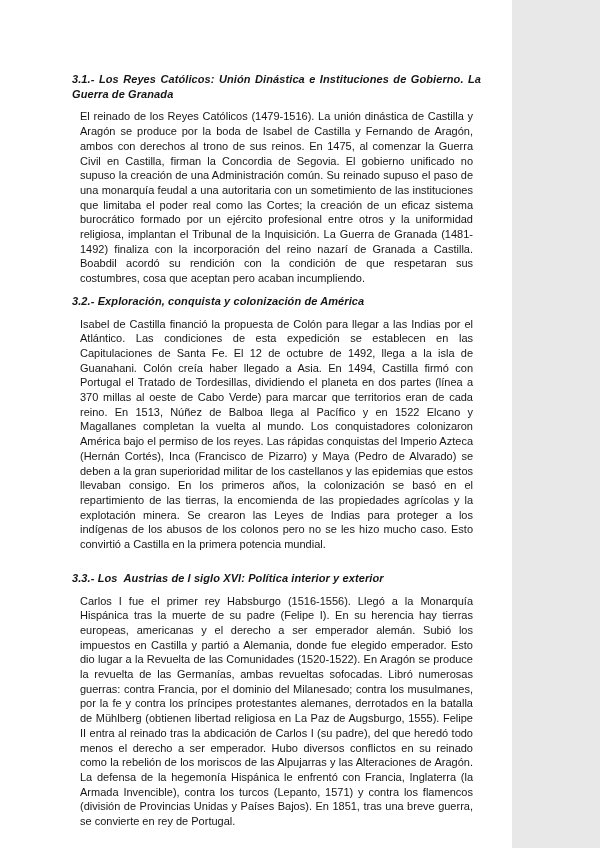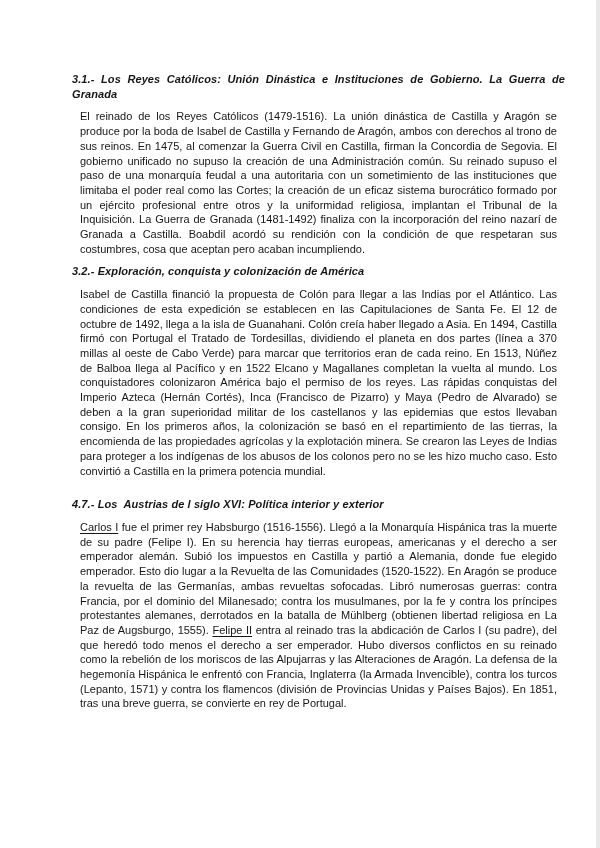--- a/index.html
+++ b/index.html
@@ -1,21 +1,21 @@
 <!DOCTYPE html>
 <html><head>
 <meta charset="utf-8">
 <style>
   html, body {
     margin: 0;
     padding: 0;
     background: #e8e8e8;
   }
   .page {
-    width: 596px;
+    width: 512px;
     height: 848px;
     margin: 0;
     position: relative;
     overflow: hidden;
     background: #ffffff;
     font-family: "Liberation Sans", "DejaVu Sans", sans-serif;
     font-size: 11px;
     line-height: 14.7px;
     color: #161616;
     -webkit-font-smoothing: antialiased;
@@ -34,21 +34,20 @@
     letter-spacing: 0.1px;
   }
   .heading-1 { margin-top: 72px; }
   .heading-2 { margin-top: 3px; }
   .heading-3 { margin-top: 19px; }
   .para {
     margin: 8px;
     text-align: justify;
   }
   .para .u {
-    text-decoration: underline;
     text-underline-offset: 2px;
     text-decoration-thickness: 1px;
   }
 </style>
 </head>
 <body>
 
 <div class="page" style="background: rgb(255, 255, 255); color: rgb(22, 22, 22);">
   <div class="content">
 
@@ -56,18 +55,18 @@
       <h3 class="heading heading-1">3.1.- Los Reyes Católicos: Unión Dinástica e Instituciones de Gobierno. La Guerra de Granada</h3>
       <p class="para"><span>El reinado de los Reyes Católicos (1479-1516). La unión dinástica de Castilla y Aragón se produce por la boda de Isabel de Castilla y Fernando de Aragón, ambos con derechos al trono de sus reinos. En 1475, al comenzar la Guerra Civil en Castilla, firman la Concordia de Segovia. El gobierno unificado no supuso la creación de una Administración común. Su reinado supuso el paso de una monarquía feudal a una autoritaria con un sometimiento de las instituciones que limitaba el poder real como las Cortes; la creación de un eficaz sistema burocrático formado por un ejército profesional entre otros y la uniformidad religiosa, implantan el Tribunal de la Inquisición. La Guerra de Granada (1481-1492) finaliza con la incorporación del reino nazarí de Granada a Castilla. Boabdil acordó su rendición con la condición de que respetaran sus costumbres, cosa que aceptan pero acaban incumpliendo.</span></p>
     </section>
 
     <section>
       <h3 class="heading heading-2">3.2.- Exploración, conquista y colonización de América</h3>
       <p class="para"><span>Isabel de Castilla financió la propuesta de Colón para llegar a las Indias por el Atlántico. Las condiciones de esta expedición se establecen en las Capitulaciones de Santa Fe. El 12 de octubre de 1492, llega a la isla de Guanahani. Colón creía haber llegado a Asia. En 1494, Castilla firmó con Portugal el Tratado de Tordesillas, dividiendo el planeta en dos partes (línea a 370 millas al oeste de Cabo Verde) para marcar que territorios eran de cada reino. En 1513, Núñez de Balboa llega al Pacífico y en 1522 Elcano y Magallanes completan la vuelta al mundo. Los conquistadores colonizaron América bajo el permiso de los reyes. Las rápidas conquistas del Imperio Azteca (Hernán Cortés), Inca (Francisco de Pizarro) y Maya (Pedro de Alvarado) se deben a la gran superioridad militar de los castellanos y las epidemias que estos llevaban consigo. En los primeros años, la colonización se basó en el repartimiento de las tierras, la encomienda de las propiedades agrícolas y la explotación minera. Se crearon las Leyes de Indias para proteger a los indígenas de los abusos de los colonos pero no se les hizo mucho caso. Esto convirtió a Castilla en la primera potencia mundial.</span></p>
     </section>
 
     <section>
-      <h3 class="heading heading-3">4.7.- Los  Austrias de l siglo XVI: Política interior y exterior</h3>
+      <h3 class="heading heading-3">3.3.- Los  Austrias de l siglo XVI: Política interior y exterior</h3>
       <p class="para"><span class="u">Carlos I</span><span> fue el primer rey Habsburgo (1516-1556). Llegó a la Monarquía Hispánica tras la muerte de su padre (Felipe I). En su herencia hay tierras europeas, americanas y el derecho a ser emperador alemán. Subió los impuestos en Castilla y partió a Alemania, donde fue elegido emperador. Esto dio lugar a la Revuelta de las Comunidades (1520-1522). En Aragón se produce la revuelta de las Germanías, ambas revueltas sofocadas. Libró numerosas guerras: contra Francia, por el dominio del Milanesado; contra los musulmanes, por la fe y contra los príncipes protestantes alemanes, derrotados en la batalla de Mühlberg (obtienen libertad religiosa en La Paz de Augsburgo, 1555). </span><span class="u">Felipe II</span><span> entra al reinado tras la abdicación de Carlos I (su padre), del que heredó todo menos el derecho a ser emperador. Hubo diversos conflictos en su reinado como la rebelión de los moriscos de las Alpujarras y las Alteraciones de Aragón. La defensa de la hegemonía Hispánica le enfrentó con Francia, Inglaterra (la Armada Invencible), contra los turcos (Lepanto, 1571) y contra los flamencos (división de Provincias Unidas y Países Bajos). En 1851, tras una breve guerra, se convierte en rey de Portugal.</span></p>
     </section>
 
   </div>
 </div>
 
 </body></html>

